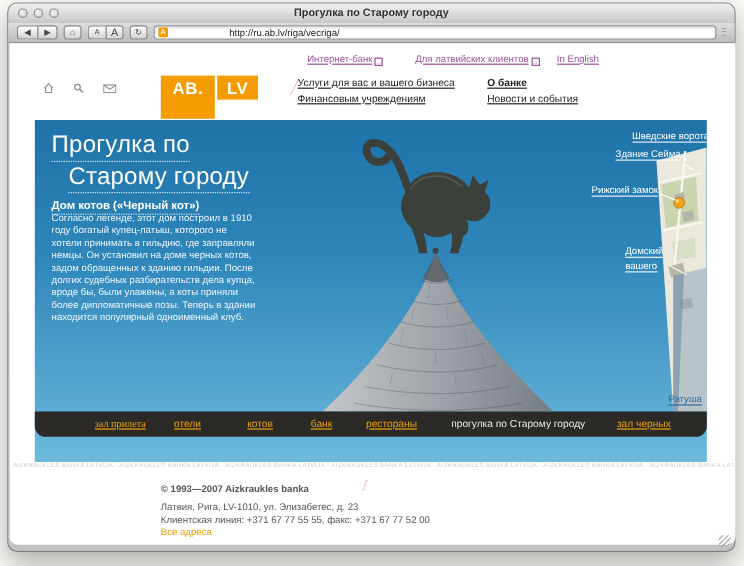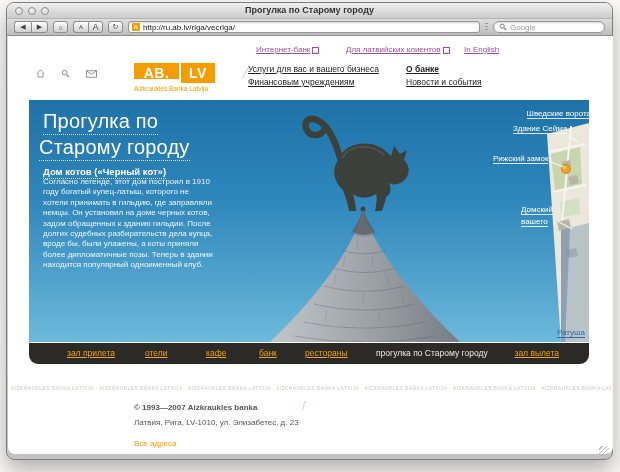--- a/index.html
+++ b/index.html
@@ -26,46 +26,46 @@
   .tbtn { height:12px; background:linear-gradient(#fdfdfd,#d2d2d2); border:1px solid #8d8d8d;
     border-radius:3px; font-size:7px; color:#444; display:flex; align-items:center; justify-content:center; }
   .seg { display:flex; }
   .seg .tbtn:first-child { border-radius:3px 0 0 3px; border-right:none; }
   .seg .tbtn:last-child { border-radius:0 3px 3px 0; }
   .w17 { width:17px; } .w15 { width:15px; }
   .urlfield { flex:1; height:12px; background:#fff; border:1px solid #979797; border-radius:3px;
     display:flex; align-items:center; gap:3px; padding:0 3px; box-shadow:inset 0 1px 2px rgba(0,0,0,.18); }
   .favicon { width:8px; height:8px; background:#f59c00; border-radius:1px; color:#fff;
     font-size:6px; font-weight:bold; line-height:8px; text-align:center; flex:0 0 auto; }
-  .urltext { font-size:8px; color:#222; white-space:nowrap; overflow:hidden; }
+  .urltext { font-size:8px; color:#222; white-space:nowrap; overflow:hidden;margin-left:48px; }
   .divdots { width:3px; height:8px; background:repeating-linear-gradient(#9a9a9a 0 1px, transparent 1px 3px); }
   .searchpill { width:112px; height:12px; background:#fff; border:1px solid #979797; border-radius:7px;
     display:flex; align-items:center; gap:3px; padding:0 5px; box-shadow:inset 0 1px 2px rgba(0,0,0,.15); }
   .searchpill .ph { font-size:8px; color:#9a9a9a; }
 
   
   .content { position:absolute; left:1px; top:33px; width:605px; height:418px;
     background:#fff; border-radius:0 0 7px 7px; overflow:hidden; }
 
   .abs { position:absolute; }
 
   
   .pnav { font-size:8px; color:#9b4f9b; text-decoration:underline; cursor:pointer; white-space:nowrap; }
   .extbox { display:inline-block; width:7px; height:7px; border:1px solid #9b4f9b; font-size:5px;
     line-height:6px; text-align:center; color:#9b4f9b; vertical-align:-1px; margin-left:2px; text-decoration:none; }
   .logoblock { display:flex; gap:2px; }
   .lb { background:#f59c00; color:#fff; font-weight:bold; font-size:14px; line-height:20px;
     text-align:center; letter-spacing:.5px; }
-  .lb1 { width:45px; height:16px; } .lb2 { width:34px; height:20px; }
+  .lb1 { width:45px; height:36px; } .lb2 { width:34px; height:20px; }
   .tagline { font-size:6.5px; color:#f59c00; margin-top:2px; white-space:nowrap; }
   .mlink { font-size:8.5px; color:#222; text-decoration:underline; white-space:nowrap; cursor:pointer; }
   .pinkline { width:1px; height:15px; background:#eec3cd; transform:rotate(28deg); }
 
   
-  .hero { left:21px; top:64px; width:560px; height:242px;
+  .hero { left:21px; top:64px; width:560px; height:285px;
     background:linear-gradient(180deg,#1e72a8 0%, #2e86ba 40%, #5cacd3 85%, #6cbbdc 100%); overflow:hidden; }
   .htitle { font-size:20px; color:#fff; letter-spacing:.2px;
     border-bottom:1px dotted rgba(255,255,255,.8); display:inline-block; padding-bottom:1px; white-space:nowrap; }
   .hsub { font-size:9.5px; font-weight:bold; color:#fff;
     border-bottom:1px dotted rgba(255,255,255,.8); display:inline-block; padding-bottom:1px; white-space:nowrap; }
   .hpara { font-size:8px; line-height:10.4px; color:#eef6fb; width:170px; }
   .maplabel { font-size:8px; color:#fff; border-bottom:1px solid rgba(255,255,255,.85);
     white-space:nowrap; cursor:pointer; }
   .maplabel.blue { color:#2a6ca3; border-bottom-color:#2a6ca3; }
   .leader { height:1px; background:rgba(255,255,255,.85); transform-origin:left center; }
@@ -111,27 +111,20 @@
     <div class="seg">
       <span class="tbtn w15" style="font-size:6px">A</span>
       <span class="tbtn w15" style="font-size:9px">A</span>
     </div>
     <span class="tbtn w15">↻</span>
     <div class="urlfield">
       <span class="favicon">A</span>
       <span class="urltext">http://ru.ab.lv/riga/vecriga/</span>
     </div>
     <span class="divdots"></span>
-    <div class="searchpill">
-      <svg width="8" height="8" viewBox="0 0 10 10">
-        <circle cx="4" cy="4" r="2.6" fill="none" stroke="#777" stroke-width="1.2"></circle>
-        <line x1="6" y1="6" x2="9" y2="9" stroke="#777" stroke-width="1.4"></line>
-      </svg>
-      <span class="ph">Google</span>
-    </div>
   </div>
 
   <div class="content">
 
     <span class="abs pnav" style="left:248px; top:9px;"><span>Интернет-банк</span><span class="extbox">→</span></span>
     <span class="abs pnav" style="left:338px; top:9px;"><span>Для латвийских клиентов</span><span class="extbox">→</span></span>
     <span class="abs pnav" style="left:456px; top:9px;"><span>In English</span></span>
 
     <svg class="abs" style="left:28px; top:33px;" width="9" height="9" viewBox="0 0 10 10">
       <path d="M1,5 L5,1 L9,5 M2.3,4.6 V9 H7.7 V4.6" fill="none" stroke="#8a8a8a" stroke-width="1"></path>
@@ -155,21 +148,21 @@
 
     <div class="abs pinkline" style="left:237px; top:29px;"></div>
 
     <span class="abs mlink" style="left:240px; top:28px;">Услуги для вас и вашего бизнеса</span>
     <span class="abs mlink" style="left:240px; top:41px;">Финансовым учреждениям</span>
     <span class="abs mlink" style="left:398px; top:28px;font-weight:bold;">О банке</span>
     <span class="abs mlink" style="left:398px; top:41px;">Новости и события</span>
 
     <div class="abs hero">
       <div class="abs" style="left:14px; top:10px;"><span class="htitle">Прогулка по</span></div>
-      <div class="abs" style="left:10px; top:36px;text-align:right;"><span class="htitle">Старому городу</span></div>
+      <div class="abs" style="left:28px; top:36px;text-align:right;"><span class="htitle">Старому городу</span></div>
       <div class="abs" style="left:14px; top:61px;"><span class="hsub">Дом котов («Черный кот»)</span></div>
       <div class="abs hpara" style="left:14px; top:77px;">Согласно легенде, этот дом построил в 1910 году богатый купец-латыш, которого не хотели принимать в гильдию, где заправляли немцы. Он установил на доме черных котов, задом обращенных к зданию гильдии. После долгих судебных разбирательств дела купца, вроде бы, были улажены, а коты приняли более дипломатичные позы. Теперь в здании находится популярный одноименный клуб.</div>
 
       <svg class="abs" style="left:212px; top:6px;" width="250" height="237" viewBox="0 0 250 237">
         <defs>
           <linearGradient id="coneGrad" x1="0" y1="0" x2="1" y2="0">
             <stop offset="0" stop-color="#c3c7ca"></stop>
             <stop offset="0.55" stop-color="#9aa0a5"></stop>
             <stop offset="1" stop-color="#767c83"></stop>
           </linearGradient>
@@ -234,32 +227,33 @@
       <div class="abs leader" style="left:541px; top:36px; width:9px; transform:rotate(35deg);"></div>
       <span class="abs maplabel" style="left:464px; top:54px;">Рижский замок</span>
       <div class="abs leader" style="left:521px; top:61px; width:14px; transform:rotate(22deg);"></div>
       <span class="abs maplabel" style="left:492px; top:105px;">Домский</span>
       <span class="abs maplabel" style="left:492px; top:117px;">вашего</span>
       <div class="abs leader" style="left:529px; top:121px; width:16px; transform:rotate(28deg);"></div>
       <span class="abs maplabel blue" style="left:528px; top:228px;">Ратуша</span>
     </div>
 
     <div class="abs bbar">
-      <span class="blink" style="left:38px;">зал прилета</span>
+      <span class="blink" style="left:50px;font-family:Liberation Serif, serif;">зал прилета</span>
       <span class="blink" style="left:116px;">отели</span>
-      <span class="blink" style="left:177px;">кафе</span>
+      <span class="blink" style="left:177px;">котов</span>
       <span class="blink" style="left:230px;">банк</span>
       <span class="blink" style="left:276px;">рестораны</span>
       <span class="bcur" style="left:347px;">прогулка по Старому городу</span>
-      <span class="blink" style="right:30px;">зал вылета</span>
+      <span class="blink" style="right:30px;">зал черных</span>
     </div>
 
     <div class="abs strip">AIZKRAUKLES BANKA LATVIJA · AIZKRAUKLES BANKA LATVIJA · AIZKRAUKLES BANKA LATVIJA · AIZKRAUKLES BANKA LATVIJA · AIZKRAUKLES BANKA LATVIJA · AIZKRAUKLES BANKA LATVIJA · AIZKRAUKLES BANKA LATVIJA · AIZKRAUKLES BANKA LATVIJA · AIZKRAUKLES BANKA LATVIJA · AIZKRAUKLES BANKA LATVIJA · AIZKRAUKLES BANKA LATVIJA · AIZKRAUKLES BANKA LATVIJA · AIZKRAUKLES BANKA LATVIJA · AIZKRAUKLES BANKA LATVIJA</div>
 
     <div class="abs ftext" style="left:126px; top:366px;font-weight:bold;">© 1993—2007 Aizkraukles banka</div>
     <div class="abs ftext" style="left:126px; top:381px;">Латвия, Рига, LV-1010, ул. Элизабетес, д. 23</div>
+    <div class="abs ftext" style="left:126px; top:392px;">Клиентская линия: +371 67 77 55 55, факс: +371 67 77 52 00</div>
     <span class="abs flink" style="left:126px; top:403px;">Все адреса</span>
     <span class="abs squiggle" style="left:295px; top:363px;">ʃ</span>
 
   </div>
 
   <div class="grip"></div>
 </div>
 
 </body></html>

